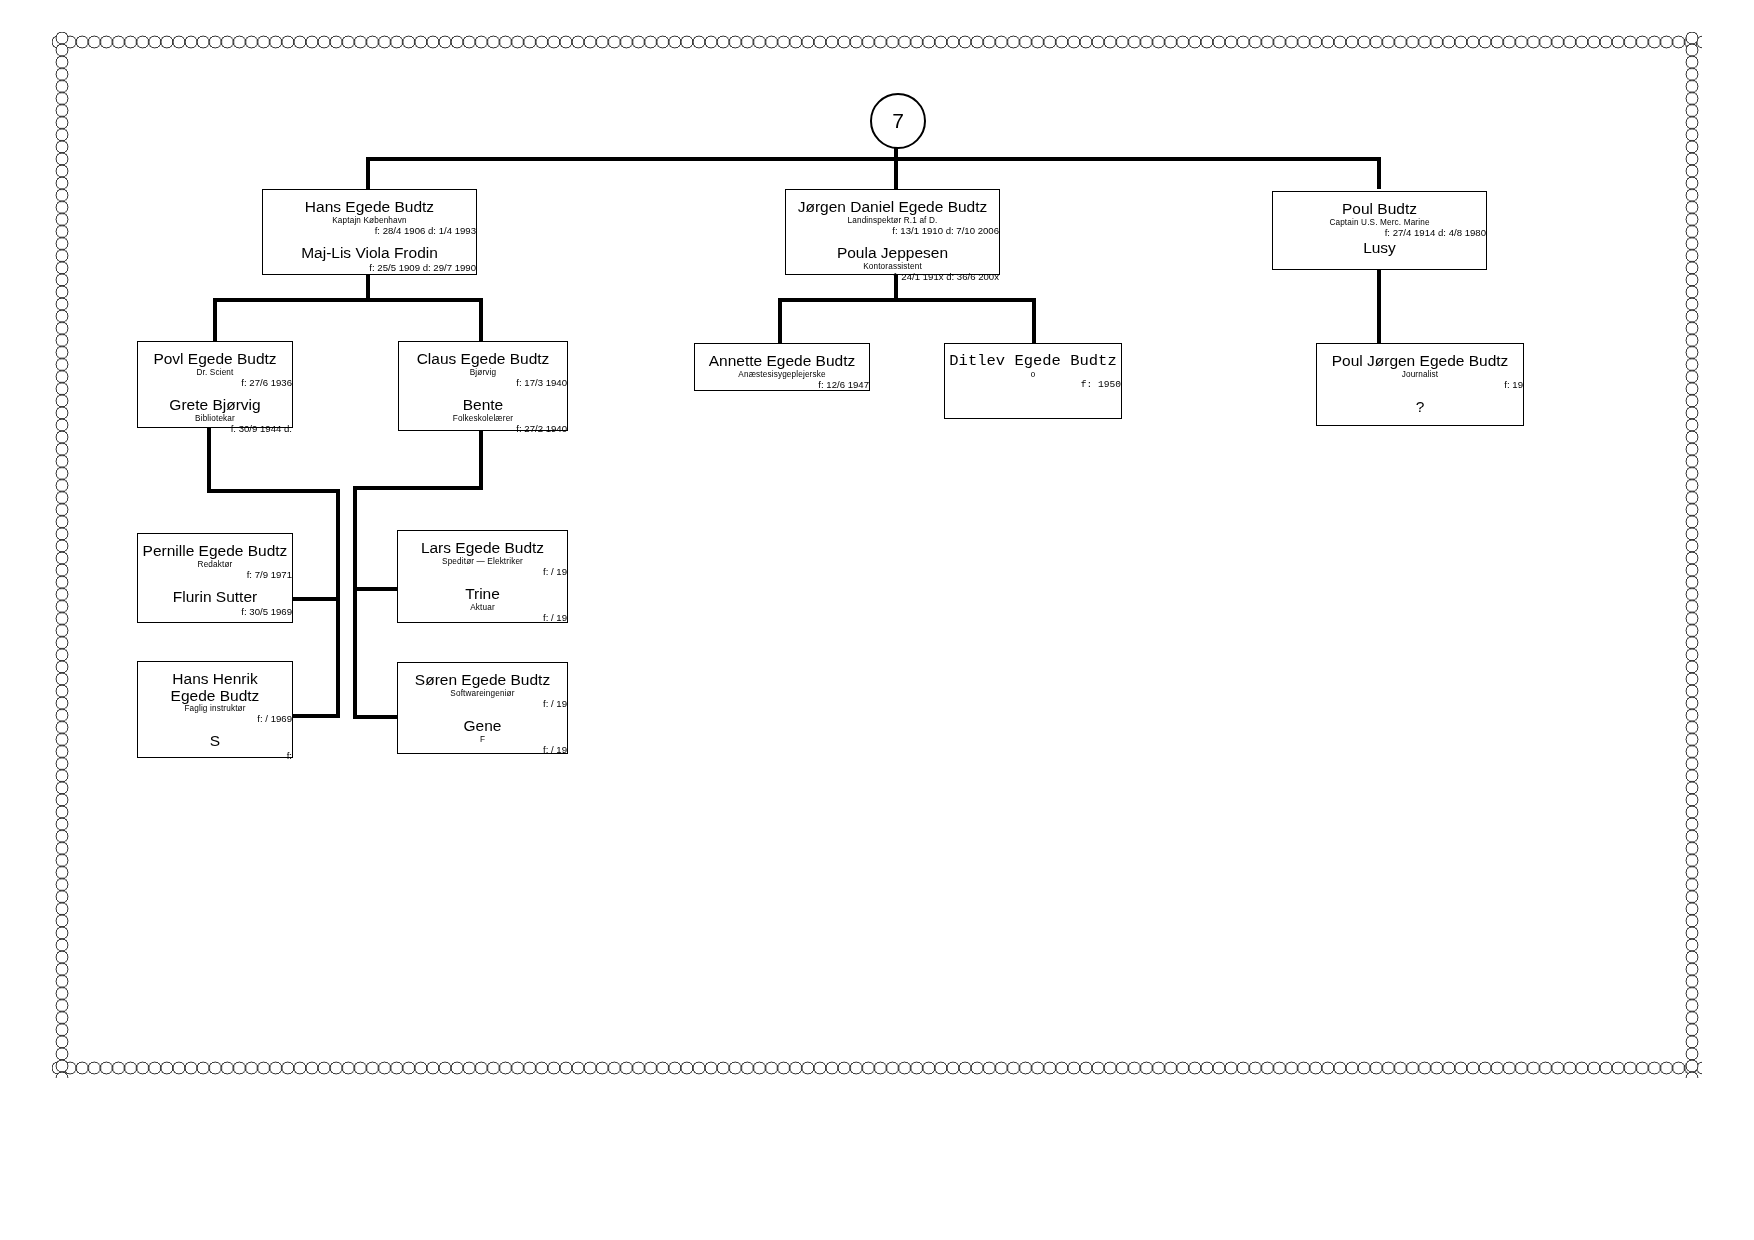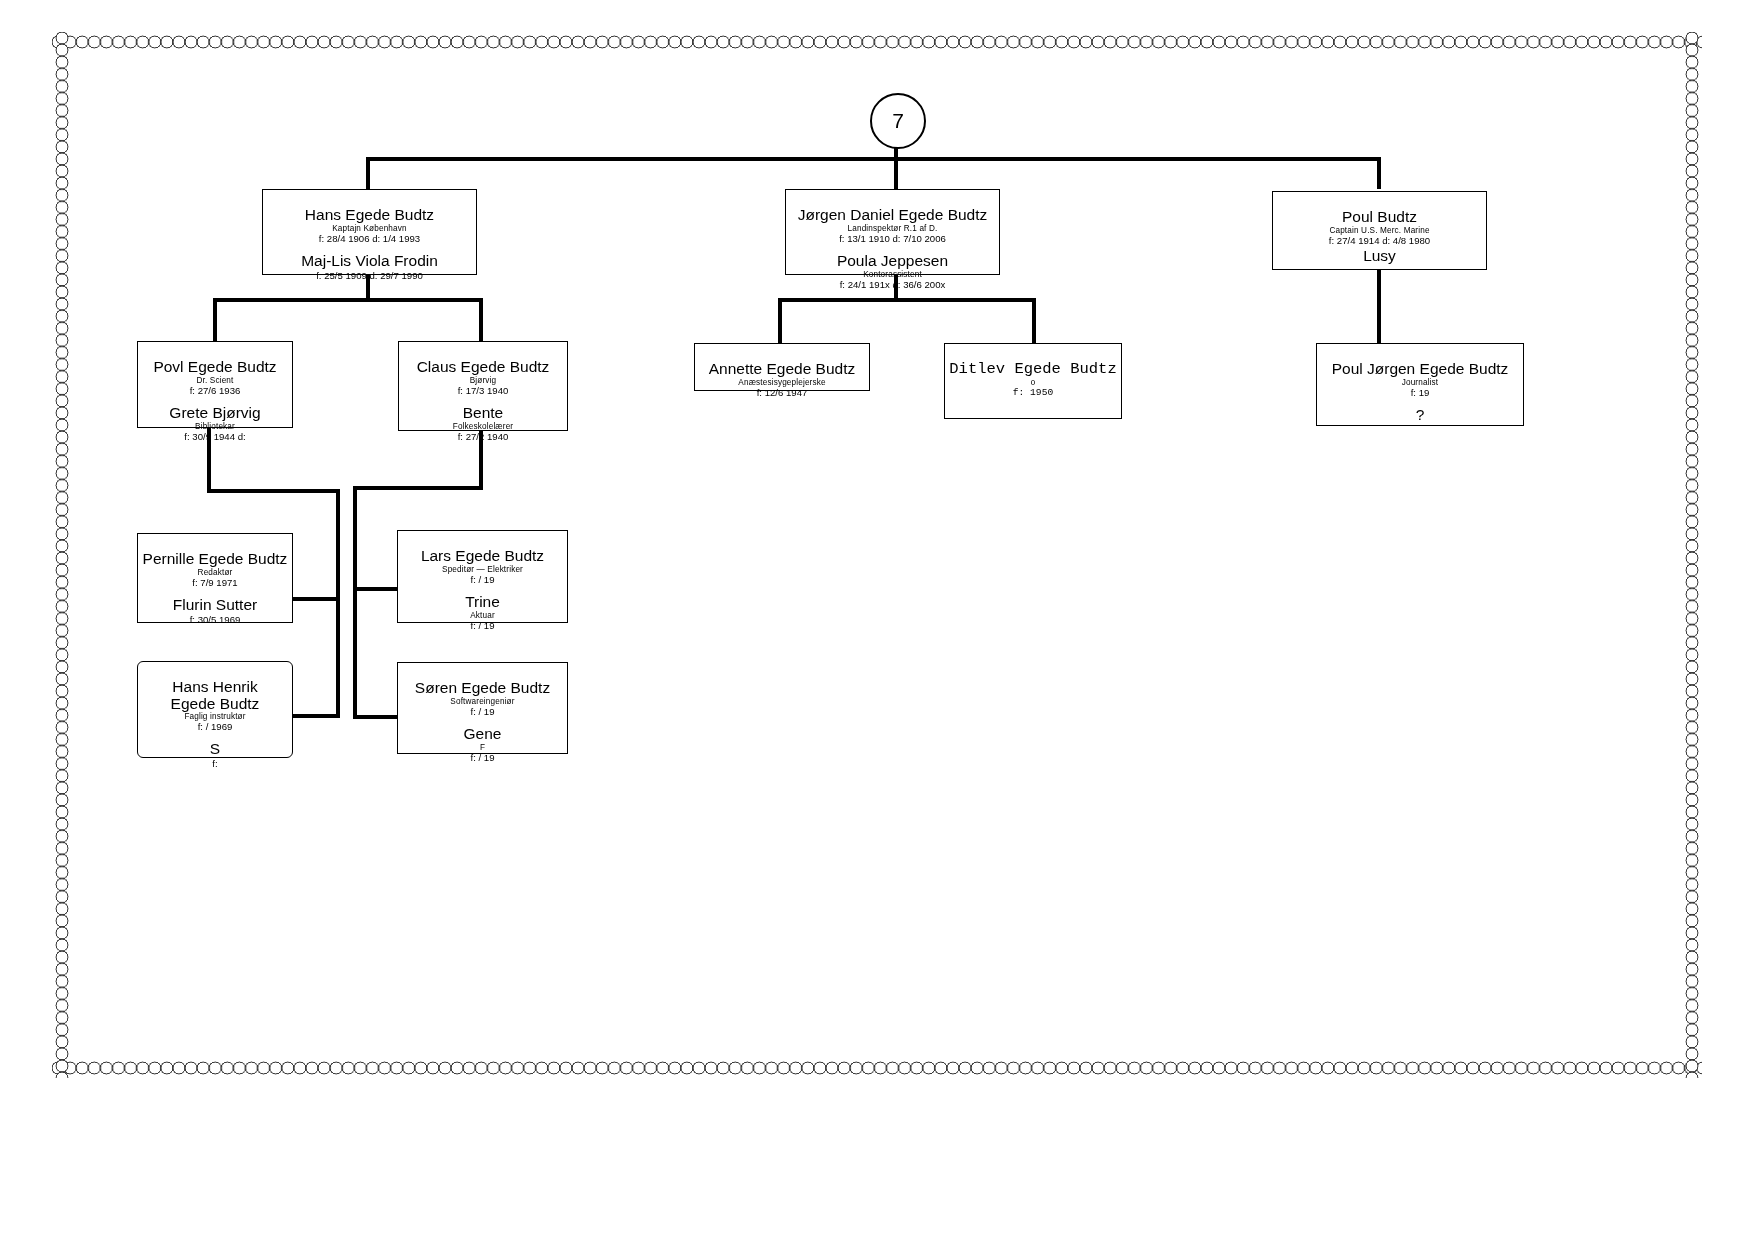--- a/index.html
+++ b/index.html
@@ -58,36 +58,37 @@
   .perf-right { left: 1681px; }
 
   
   .person-box {
     position: absolute;
     box-sizing: border-box;
     border: 1.6px solid #000000;
     background: #ffffff;
     text-align: center;
     z-index: 5;
-    padding-top: 16px;
+    padding-top: 8px;
   }
   .p-name {
     font-size: 15.5px;
     line-height: 18px;
     white-space: pre-line;
   }
   .p-name.two-line { line-height: 17px; }
   .p-occ {
     font-size: 8.2px;
     line-height: 9px;
     letter-spacing: 0.15px;
   }
   .p-date {
     font-size: 9.6px;
     line-height: 12px;
+    text-align: right;
   }
   .p-gap { height: 7px; }
 
   
   .ln {
     position: absolute;
     background: #000000;
     z-index: 2;
   }
   .ln.h { height: 4px; }
@@ -244,21 +245,21 @@
   <div class="person-box" style="left:397px; top:530px; width:171px; height:93px;">
     <div class="p-name">Lars Egede Budtz</div>
     <div class="p-occ">Speditør — Elektriker</div>
     <div class="p-date">f: /  19</div>
     <div class="p-gap"></div>
     <div class="p-name">Trine</div>
     <div class="p-occ">Aktuar</div>
     <div class="p-date">f: / 19</div>
   </div>
 
-  <div class="person-box" style="left:137px; top:661px; width:156px; height:97px;border-radius:6px;">
+  <div class="person-box" style="left:137px; top:661px; width:156px; height:97px;">
     <div class="p-name two-line">Hans Henrik
 Egede Budtz</div>
     <div class="p-occ">Faglig instruktør</div>
     <div class="p-date">f: / 1969</div>
     <div class="p-gap"></div>
     <div class="p-name">S</div>
     <div class="p-date">f:</div>
   </div>
 
   <div class="person-box" style="left:397px; top:662px; width:171px; height:92px;">

